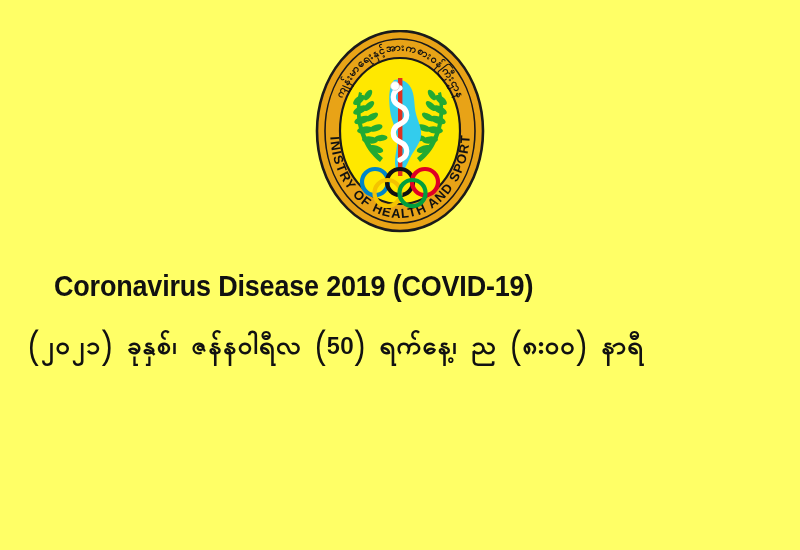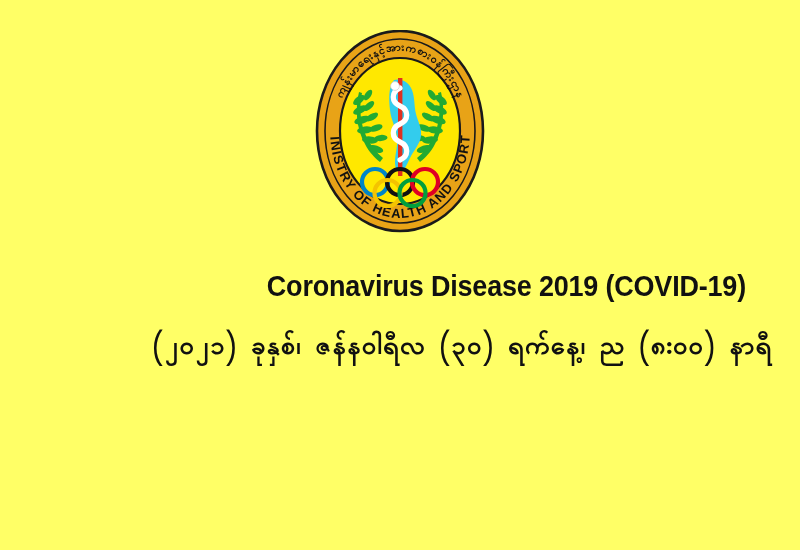--- a/index.html
+++ b/index.html
@@ -32,21 +32,21 @@
   }
   .emblem-svg {
     display: block;
     width: 170px;
     height: 203px;
   }
 
   
   .text-block {
     width: 744px;
-    text-align: right;
+    text-align: left;
     margin-top: 38px;
   }
   .title-en {
     font-family: "Liberation Sans Narrow", "Liberation Sans", sans-serif;
     font-weight: bold;
     font-size: 29px;
     color: #111111;
     letter-spacing: -0.2px;
     line-height: 1.1;
     transform: scaleX(0.93);
@@ -144,16 +144,16 @@
         <circle cx="85" cy="152" r="13" stroke="#111111"></circle>
         <circle cx="110" cy="152" r="13" stroke="#df0024"></circle>
         <circle cx="72.5" cy="163" r="13" stroke="#f4c300"></circle>
         <circle cx="97.5" cy="163" r="13" stroke="#009f3d"></circle>
       </g>
     </svg>
   </div>
 
   <div class="text-block">
     <div class="title-en">Coronavirus Disease 2019 (COVID-19)</div>
-    <div class="line-my-2">(၂၀၂၁) ခုနှစ်၊ ဇန်နဝါရီလ (၃၀) ရက်နေ့၊ ည (၈:၀၀) နာရီ</div>
+    <div class="line-my-2">(၂၀၂၁) ခုနှစ်၊ ဇန်နဝါရီလ (50) ရက်နေ့၊ ည (၈:၀၀) နာရီ</div>
   </div>
 
 </div>
 
 </body></html>

